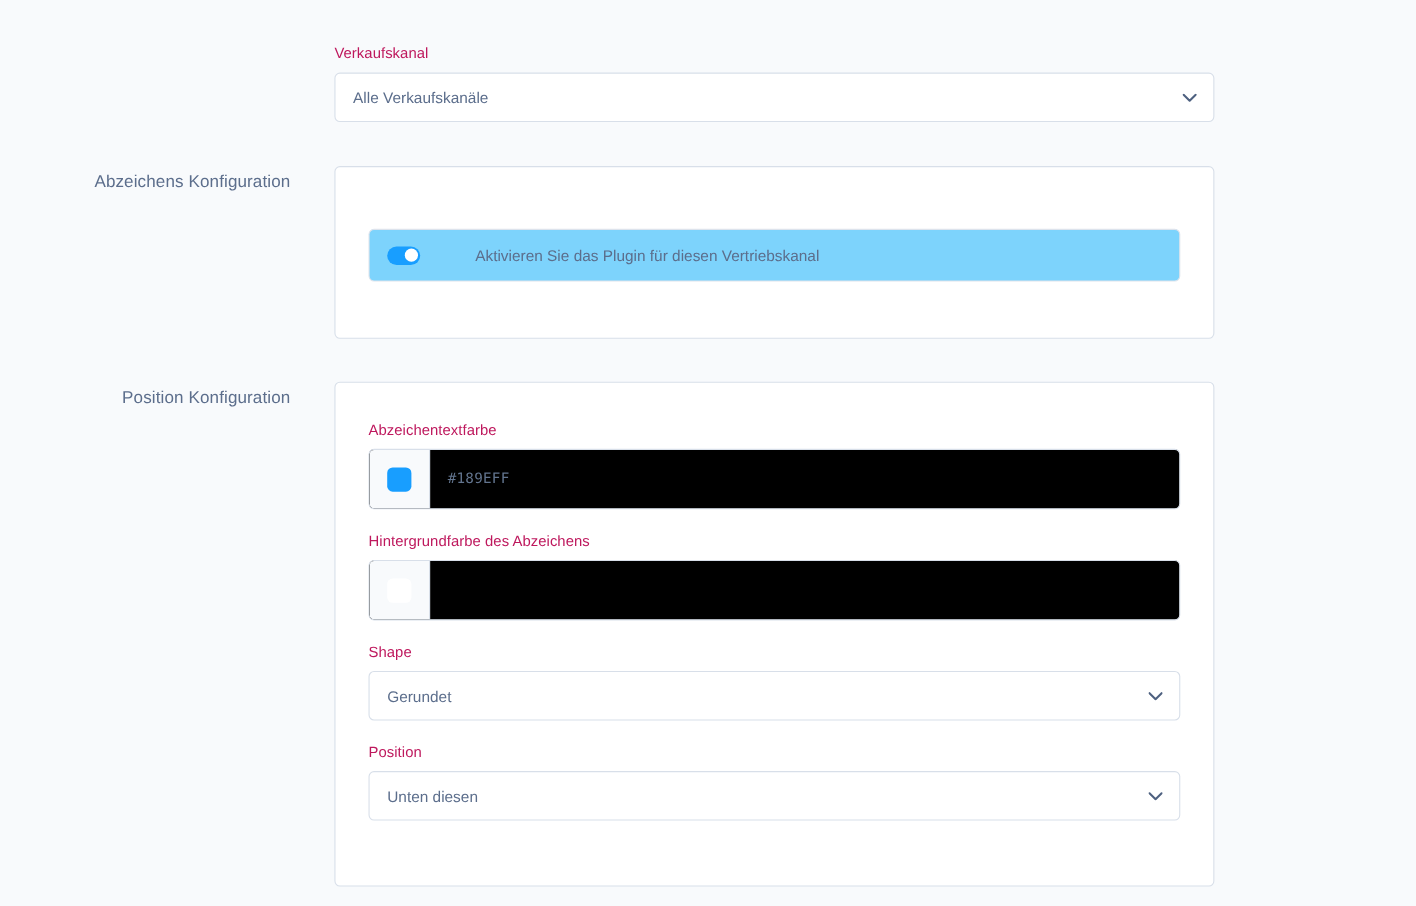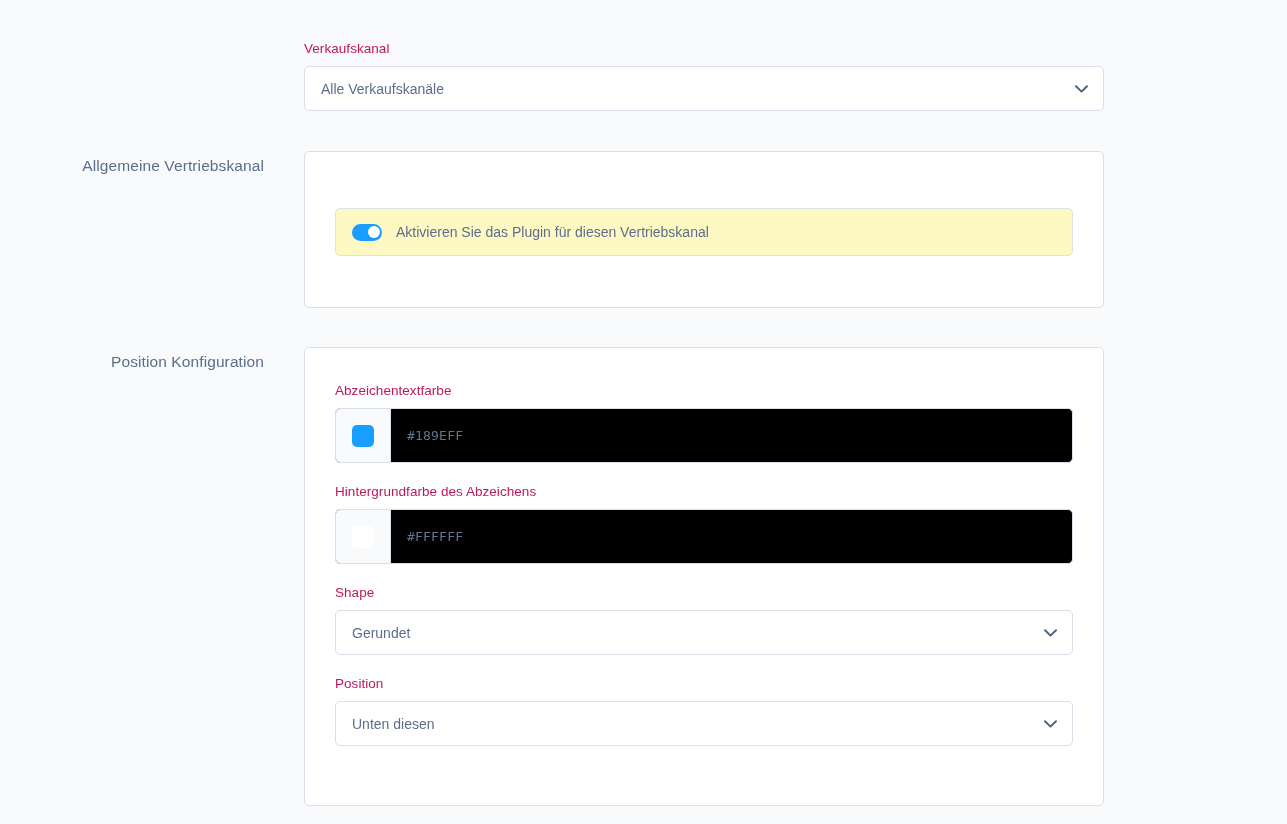--- a/index.html
+++ b/index.html
@@ -84,27 +84,28 @@
   .card {
     box-sizing: border-box;
     background: #FFFFFF;
     border: 1px solid #D8DFE9;
     border-radius: 5px;
   }
 
   
   .toggle-box {
     box-sizing: border-box;
-    background: #fef9c3;
+    background: #7dd3fc;
     border: 1px solid #DDE3EC;
     border-radius: 5px;
     height: 48px;
     display: flex;
     align-items: center;
     padding: 0 16px;
+    gap: 36px;
   }
   .switch {
     width: 30px;
     height: 17px;
     border-radius: 9px;
     background: #189EFF;
     position: relative;
     flex: 0 0 auto;
     cursor: pointer;
   }
@@ -173,21 +174,21 @@
         <span class="chev">
           <svg width="13" height="8" viewBox="0 0 13 8" fill="none">
             <path d="M1 1.2 L6.5 6.6 L12 1.2" stroke="#4E6180" stroke-width="1.9" stroke-linecap="round" stroke-linejoin="round"></path>
           </svg>
         </span>
       </div>
     </div>
   </div>
 
   <div class="row" style="left:0px; top:151px;">
-    <div class="col-label" style="padding-top:5px;">Allgemeine Vertriebskanal</div>
+    <div class="col-label" style="padding-top:5px;">Abzeichens Konfiguration</div>
     <div class="col-content">
       <div class="card" style="height:157px; padding:56px 30px 0 30px;">
         <div class="toggle-box">
           <span class="switch">
             <span class="knob"></span>
           </span>
           <span class="toggle-label">Aktivieren Sie das Plugin für diesen Vertriebskanal</span>
         </div>
       </div>
     </div>
@@ -207,21 +208,20 @@
             <div class="color-value">#189EFF</div>
           </div>
         </div>
 
         <div style="margin-top:20px;">
           <div class="field-label">Hintergrundfarbe des Abzeichens</div>
           <div class="color-field">
             <div class="color-swatch-cell">
               <span class="swatch" style="background:#FFFFFF;"></span>
             </div>
-            <div class="color-value">#FFFFFF</div>
           </div>
         </div>
 
         <div style="margin-top:20px;">
           <div class="field-label">Shape</div>
           <div class="select">
             <span>Gerundet</span>
             <span class="chev">
               <svg width="13" height="8" viewBox="0 0 13 8" fill="none">
                 <path d="M1 1.2 L6.5 6.6 L12 1.2" stroke="#4E6180" stroke-width="1.9" stroke-linecap="round" stroke-linejoin="round"></path>

